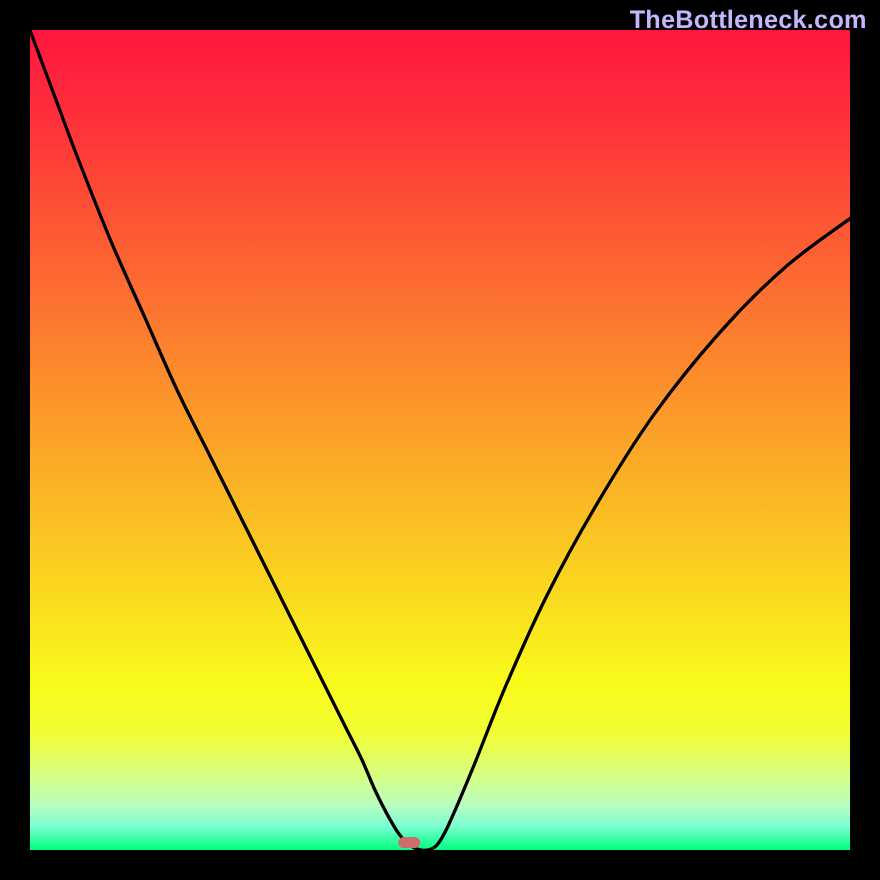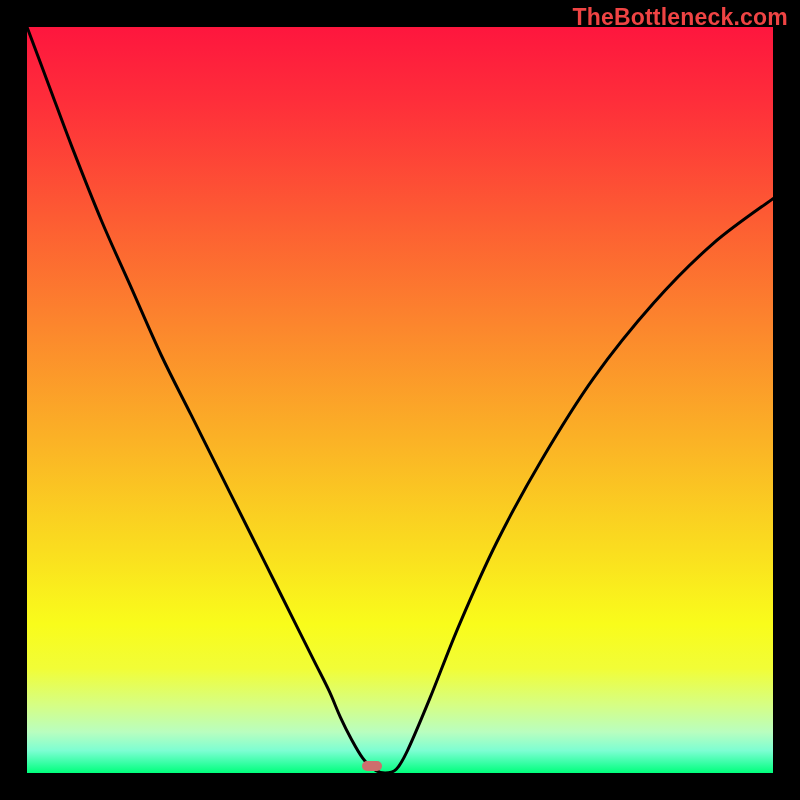--- a/index.html
+++ b/index.html
@@ -22,21 +22,21 @@
     left: 27px;
     top: 27px;
     width: 746px;
     height: 746px;
     overflow: hidden;
   }
   .watermark {
     position: absolute;
     top: 4px;
     right: 12px;
-    color: #ef4444;
+    color: #c4b5fd;
     font-size: 23px;
     font-weight: 600;
     letter-spacing: 0.2px;
     font-family: Arial, Helvetica, sans-serif;
   }
   .marker {
     position: absolute;
     border-radius: 5px;
     background: #cd6e6d;
   }

